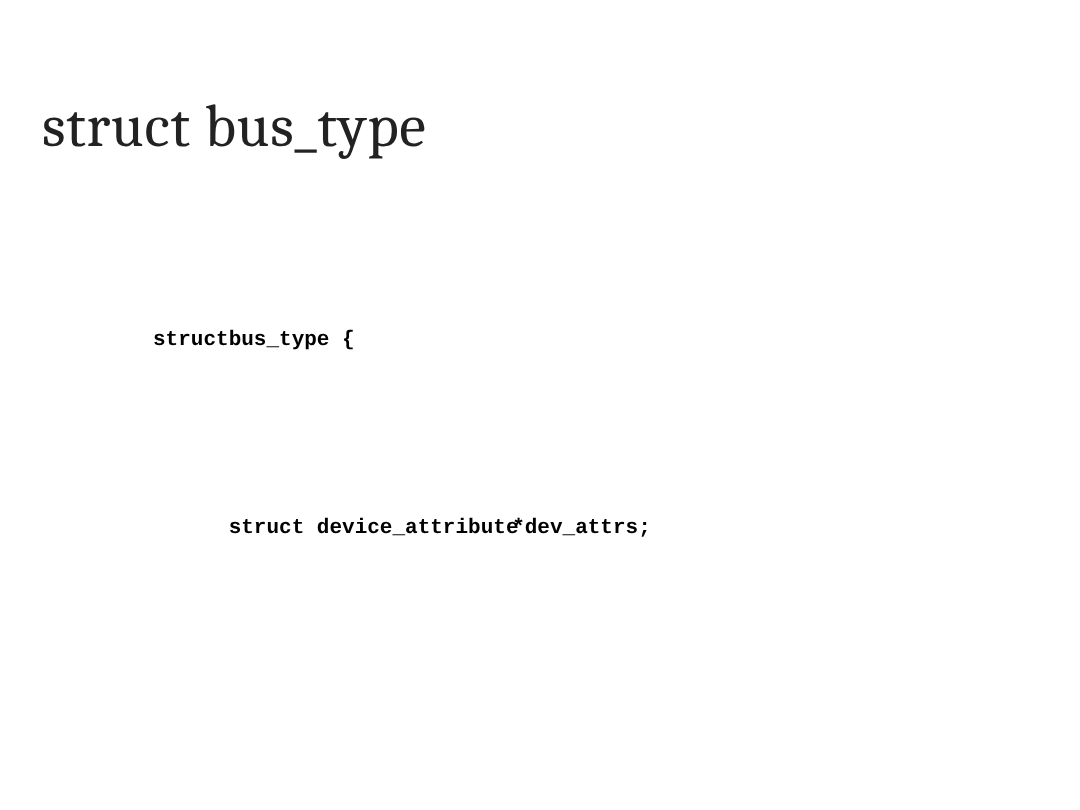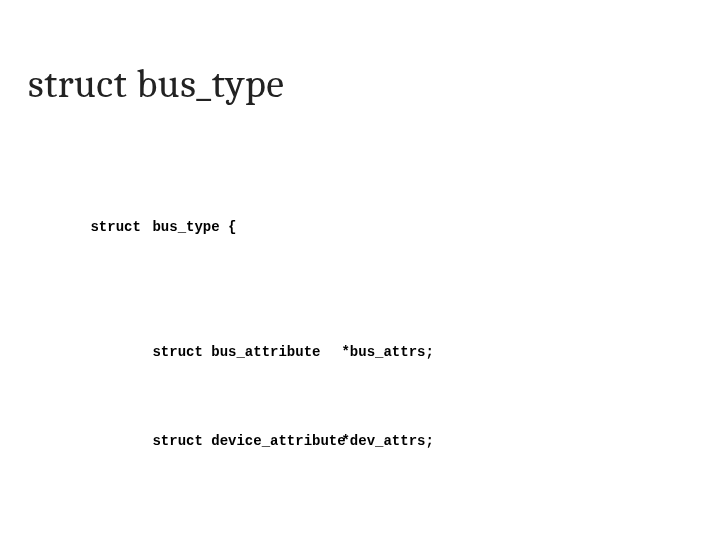--- a/index.html
+++ b/index.html
@@ -30,43 +30,40 @@
   .code {
     font-family: "Courier New", Courier, monospace;
     font-size: 14px;
     font-weight: bold;
     line-height: 1.28;
     color: #000;
     white-space: pre;
     margin-left: 12px;
   }
   .decl-line { display: block; }
-  .col-left  { display: inline-block; width: 62px;  vertical-align: top; } 
+  .col-left  { display: inline-block; width: 62px;  vertical-align: top; text-align: right; } 
   .col-type  { display: inline-block; width: 189px; vertical-align: top; } 
   .col-var   { display: inline-block; vertical-align: top; }
   .body-offset { margin-left: 62px; }
 </style>
 </head>
 <body>
 
 <div class="slide">
 
   <h1 class="title">struct bus_type</h1>
 
   <div class="code">
 
     
     <span class="decl-line">
       <span class="col-left">struct</span><span class="col-type">bus_type {</span>
     </span>
 
     
-    <span class="decl-line body-offset">
-      <span class="col-type">struct bus_attribute</span><span class="col-var">*bus_attrs;</span>
-    </span>
     <span class="decl-line body-offset">
       <span class="col-type">struct device_attribute</span><span class="col-var">*dev_attrs;</span>
     </span>
     
 
     
 
     
     
     

